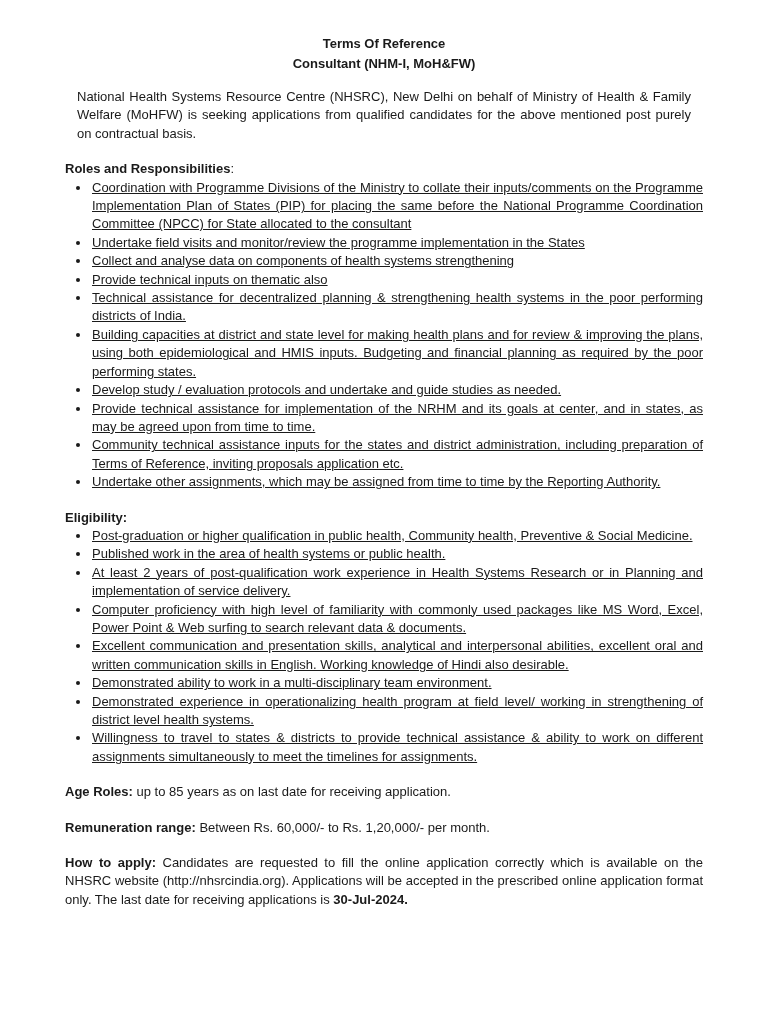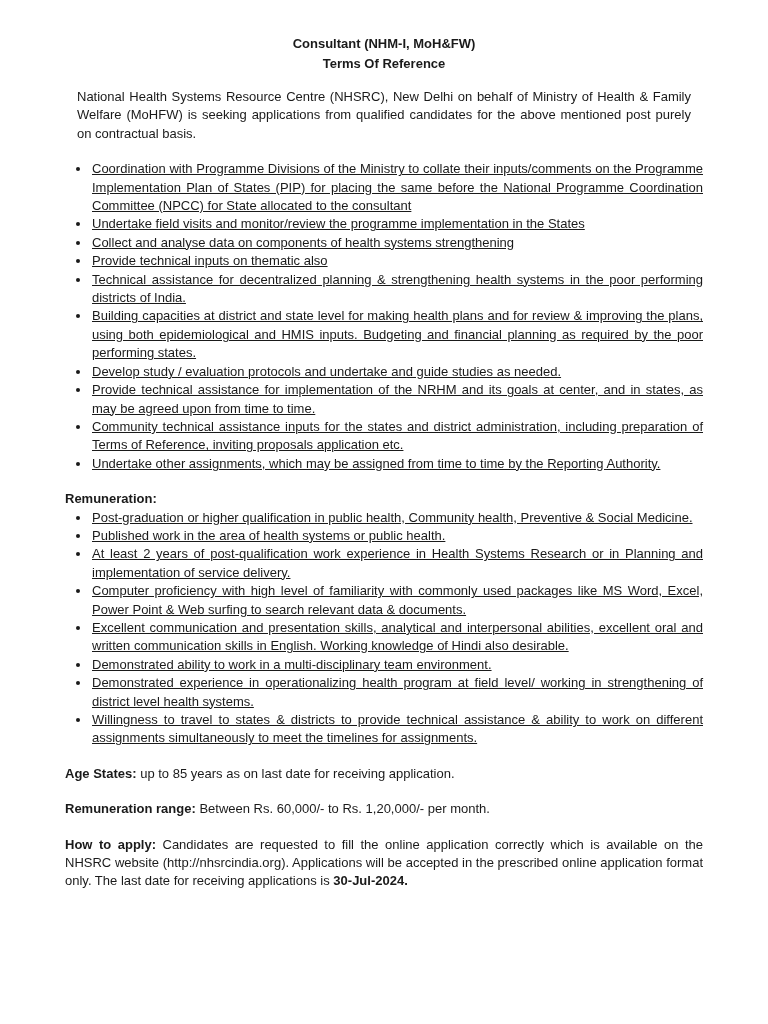--- a/index.html
+++ b/index.html
@@ -56,52 +56,53 @@
   .b {
     font-weight: bold;
   }
 </style>
 </head>
 <body>
 
 <div class="page">
 
   <div class="title-block">
+    <div>Terms Of Reference</div>
     <div>Consultant (NHM-I, MoH&amp;FW)</div>
-    <div>Terms Of Reference</div>
   </div>
 
   <p class="para intro">National Health Systems Resource Centre (NHSRC), New Delhi on behalf of Ministry of Health &amp; Family Welfare (MoHFW) is seeking applications from qualified candidates for the above mentioned post purely on contractual basis.</p>
 
+  <p class="section-heading"><span>Roles and Responsibilities</span><span class="colon">:</span></p>
 
   <ul class="bullets">
     <li>Coordination with Programme Divisions of the Ministry to collate their inputs/comments on the Programme Implementation Plan of States (PIP) for placing the same before the National Programme Coordination Committee (NPCC) for State allocated to the consultant</li>
     <li>Undertake field visits and monitor/review the programme implementation in the States</li>
     <li>Collect and analyse data  on components of health systems strengthening</li>
     <li>Provide technical inputs on thematic also</li>
     <li>Technical assistance for decentralized planning &amp; strengthening health systems in the poor performing districts of India.</li>
     <li>Building capacities at district and state level for making health plans and for review &amp; improving the plans, using both epidemiological and HMIS inputs. Budgeting and financial planning as required by the poor performing states.</li>
     <li>Develop study / evaluation protocols and undertake and guide studies as needed.</li>
     <li>Provide technical assistance for implementation of the NRHM and its goals at center, and in states, as may be agreed upon from time to time.</li>
     <li>Community technical assistance inputs for the states and district administration, including preparation of Terms of Reference, inviting proposals application etc.</li>
     <li>Undertake other assignments, which may be assigned from time to time by the Reporting Authority.</li>
   </ul>
 
-  <p class="section-heading">Remuneration:</p>
+  <p class="section-heading">Eligibility:</p>
 
   <ul class="bullets">
     <li>Post-graduation or higher qualification in public health, Community health, Preventive &amp; Social Medicine.</li>
     <li>Published work in the area of health systems or public health.</li>
     <li>At least 2 years of post-qualification work experience in Health Systems Research or in Planning and implementation of service delivery.</li>
     <li>Computer proficiency with high level of familiarity with commonly used packages like MS Word, Excel, Power Point &amp; Web surfing to search relevant data &amp; documents.</li>
     <li>Excellent communication and presentation skills, analytical and interpersonal abilities, excellent oral and written communication skills in English. Working knowledge of Hindi also desirable.</li>
     <li>Demonstrated ability to work in a multi-disciplinary team environment.</li>
     <li>Demonstrated experience in operationalizing health program at field level/ working in strengthening of district level health systems.</li>
     <li>Willingness to travel to states &amp; districts to provide technical assistance &amp; ability to work on different assignments simultaneously to meet the timelines for assignments.</li>
   </ul>
 
-  <p class="footer-para"><span class="b">Age States:</span> <span>up to 85 years as on last date for receiving application.</span></p>
+  <p class="footer-para"><span class="b">Age Roles:</span> <span>up to 85 years as on last date for receiving application.</span></p>
 
   <p class="footer-para"><span class="b">Remuneration range:</span> <span>Between Rs. 60,000/- to Rs. 1,20,000/- per month.</span></p>
 
   <p class="footer-para"><span class="b">How to apply:</span> <span>Candidates are requested to fill the online application correctly which is available on the NHSRC website (http://nhsrcindia.org). Applications will be accepted in the prescribed online application format only. The last date for receiving applications is</span> <span class="b">30-Jul-2024.</span></p>
 
 </div>
 
 </body></html>

